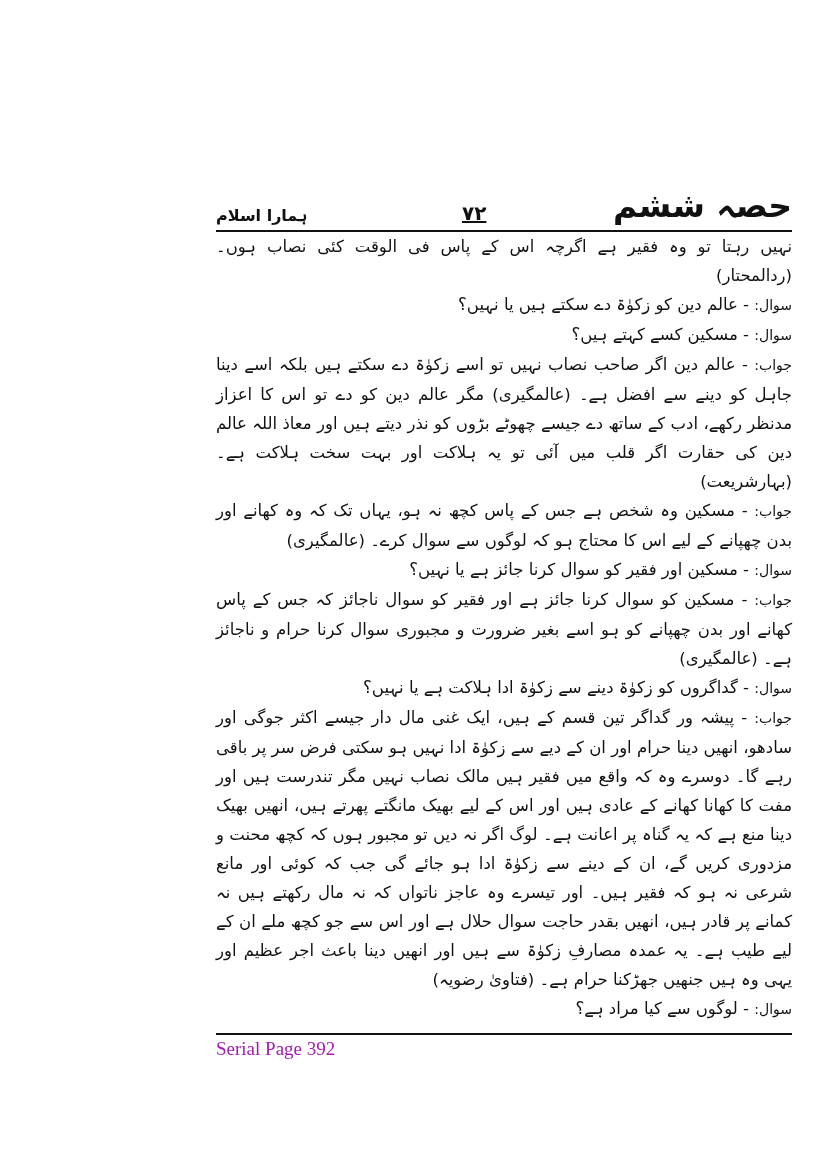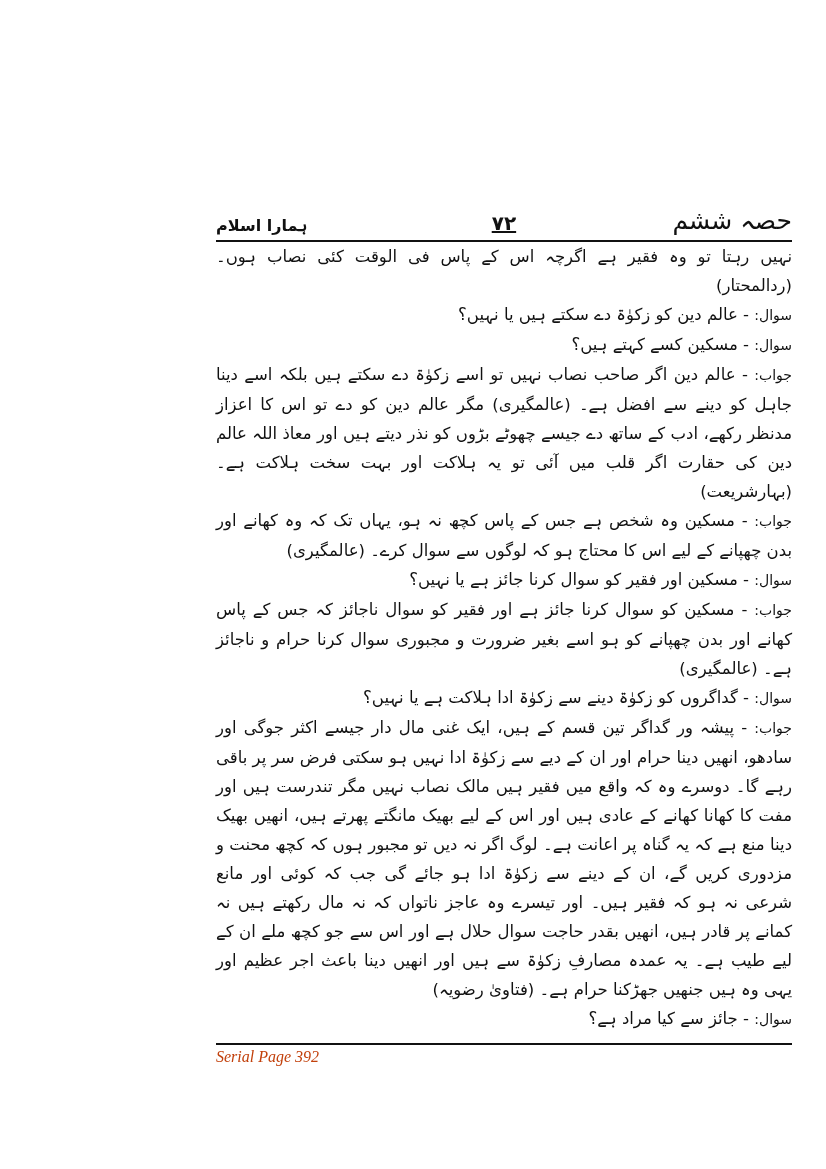--- a/index.html
+++ b/index.html
@@ -26,24 +26,23 @@
   }
   
   .header-row {
     display: flex;
     justify-content: space-between;
     align-items: flex-end;
     border-bottom: 2px solid #111;
     padding-bottom: 5px;
   }
   .section-title {
-    font-weight: normal;
-    font-size: 25px;
+    font-weight: bold;
+    font-size: 33px;
     letter-spacing: 1px;
-    margin-top: 20px;
   }
   .page-number {
     font-size: 20px;
     font-weight: bold;
     letter-spacing: 2px;
     transform: translateX(14px);
     text-decoration: underline;
   }
   .book-title {
     font-weight: bold;
@@ -66,23 +65,22 @@
   
   .footer {
     margin-top: 9px;
     border-top: 2px solid #111;
     padding-top: 3px;
   }
   .serial {
     direction: ltr;
     text-align: left;
     font-family: "Liberation Serif", serif;
-    font-size: 16px;
-    color: #c2410c;
-    font-style: italic;
+    font-size: 19px;
+    color: #a21caf;
   }
 </style>
 </head>
 <body>
 
 <div class="page">
   <div class="content">
 
     <div class="header-row">
       <span class="section-title">حصہ ششم</span>
@@ -122,21 +120,21 @@
 
       <p class="para">
         <span class="q-prefix">سوال:</span><span> - گداگروں کو زکوٰۃ دینے سے زکوٰۃ ادا ہلاکت ہے یا نہیں؟</span>
       </p>
 
       <p class="para">
         <span class="q-prefix">جواب:</span><span> - پیشہ ور گداگر تین قسم کے ہیں، ایک غنی مال دار جیسے اکثر جوگی اور سادھو، انھیں دینا حرام اور ان کے دیے سے زکوٰۃ ادا نہیں ہو سکتی فرض سر پر باقی رہے گا۔ دوسرے وہ کہ واقع میں فقیر ہیں مالک نصاب نہیں مگر تندرست ہیں اور مفت کا کھانا کھانے کے عادی ہیں اور اس کے لیے بھیک مانگتے پھرتے ہیں، انھیں بھیک دینا منع ہے کہ یہ گناہ پر اعانت ہے۔ لوگ اگر نہ دیں تو مجبور ہوں کہ کچھ محنت و مزدوری کریں گے، ان کے دینے سے زکوٰۃ ادا ہو جائے گی جب کہ کوئی اور مانع شرعی نہ ہو کہ فقیر ہیں۔ اور تیسرے وہ عاجز ناتواں کہ نہ مال رکھتے ہیں نہ کمانے پر قادر ہیں، انھیں بقدر حاجت سوال حلال ہے اور اس سے جو کچھ ملے ان کے لیے طیب ہے۔ یہ عمدہ مصارفِ زکوٰۃ سے ہیں اور انھیں دینا باعث اجر عظیم اور یہی وہ ہیں جنھیں جھڑکنا حرام ہے۔ (فتاویٰ رضویہ)</span>
       </p>
 
       <p class="para">
-        <span class="q-prefix">سوال:</span><span> - جائز سے کیا مراد ہے؟</span>
+        <span class="q-prefix">سوال:</span><span> - لوگوں سے کیا مراد ہے؟</span>
       </p>
 
 
     </div>
 
     <div class="footer">
       <div class="serial">Serial Page 392</div>
     </div>
 
   </div>

